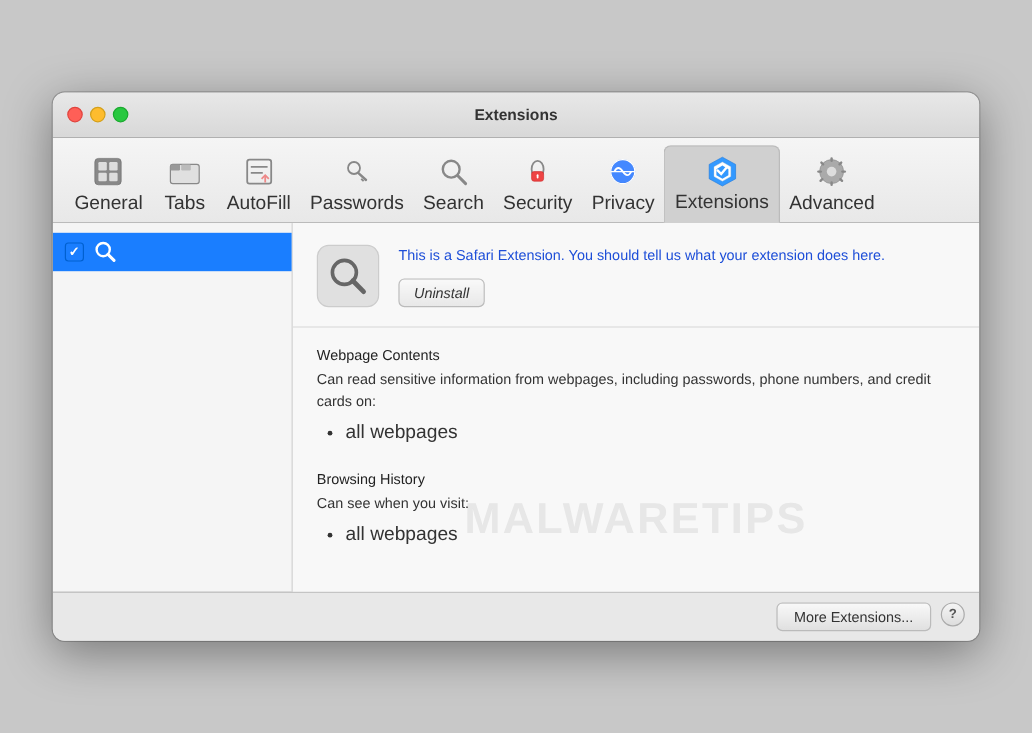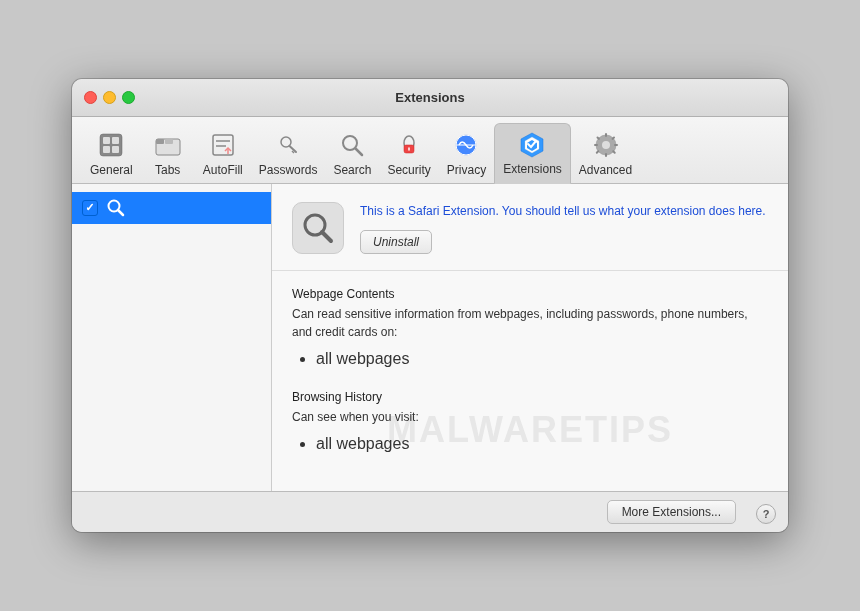--- a/index.html
+++ b/index.html
@@ -8,21 +8,21 @@
       background: #c8c8c8;
       display: flex;
       justify-content: center;
       align-items: center;
       width: 860px;
       height: 611px;
       font-family: -apple-system, BlinkMacSystemFont, "San Francisco", "Helvetica Neue", Arial, sans-serif;
     }
 
     .window {
-      width: 716px;
+      width: 772px;
       background: #ececec;
       border-radius: 10px;
       box-shadow: 0 10px 40px rgba(0,0,0,0.4), 0 0 0 1px rgba(0,0,0,0.2);
       overflow: hidden;
       display: flex;
       flex-direction: column;
     }
 
     
     .titlebar {
@@ -91,21 +91,21 @@
     .toolbar-icon {
       width: 32px;
       height: 32px;
       display: flex;
       align-items: center;
       justify-content: center;
       margin-bottom: 2px;
     }
 
     .toolbar-label {
-      font-size: 12px;
+      font-size: 16px;
       color: #333;
       white-space: nowrap;
     }
 
     
     .content {
       display: flex;
       flex: 1;
       background: #f0f0f0;
     }
@@ -267,25 +267,25 @@
     .permission-list li {
       font-size: 16px;
       color: #333;
       line-height: 1.7;
     }
 
     
     .footer {
       display: flex;
       justify-content: flex-end;
-      align-items: flex-end;
+      align-items: flex-start;
       padding: 8px 12px;
       background: #e8e8e8;
       border-top: 1px solid #bbb;
-      gap: 20px;
+      gap: 8px;
     }
 
     .more-extensions-btn {
       background: linear-gradient(to bottom, #f9f9f9, #e0e0e0);
       border: 1px solid #bbb;
       border-radius: 5px;
       padding: 4px 14px;
       font-size: 12px;
       cursor: pointer;
       color: #333;

